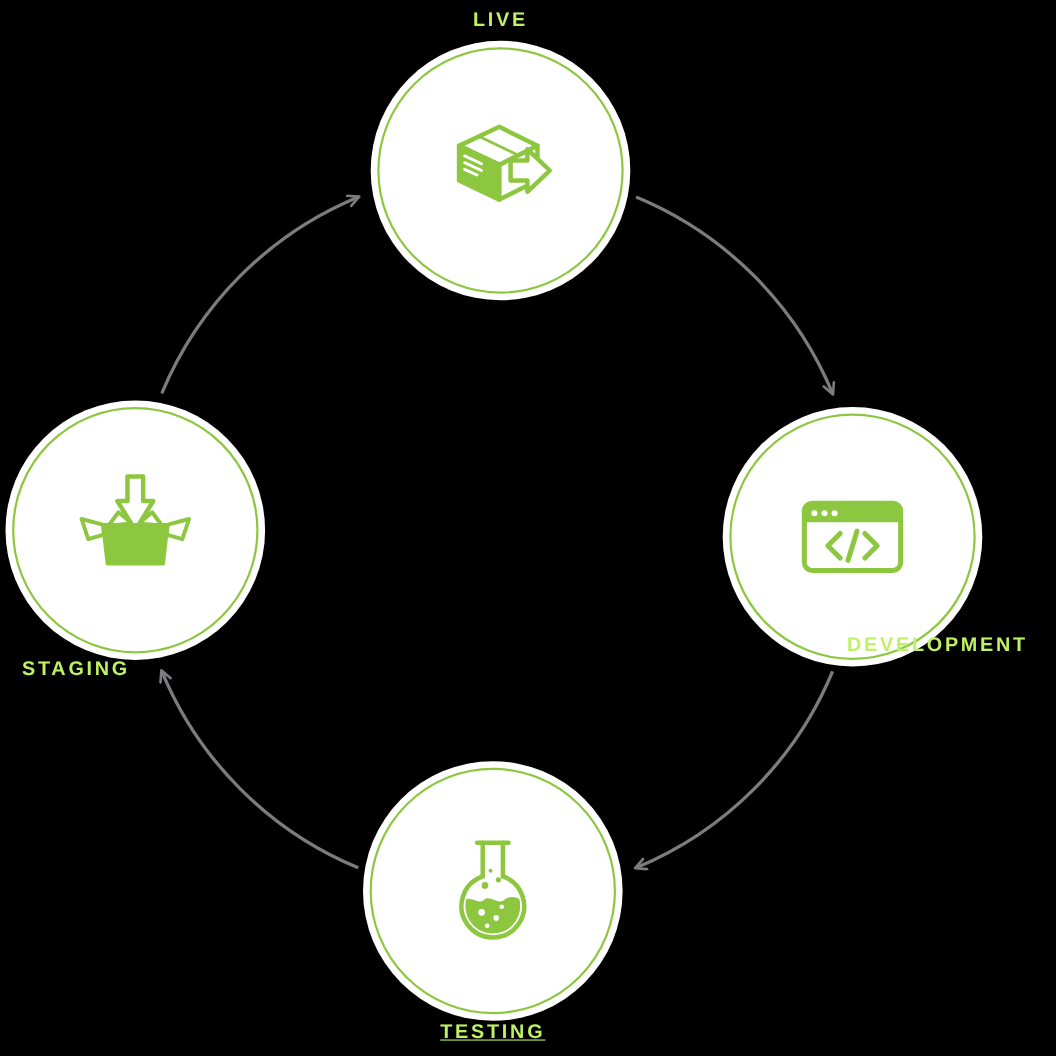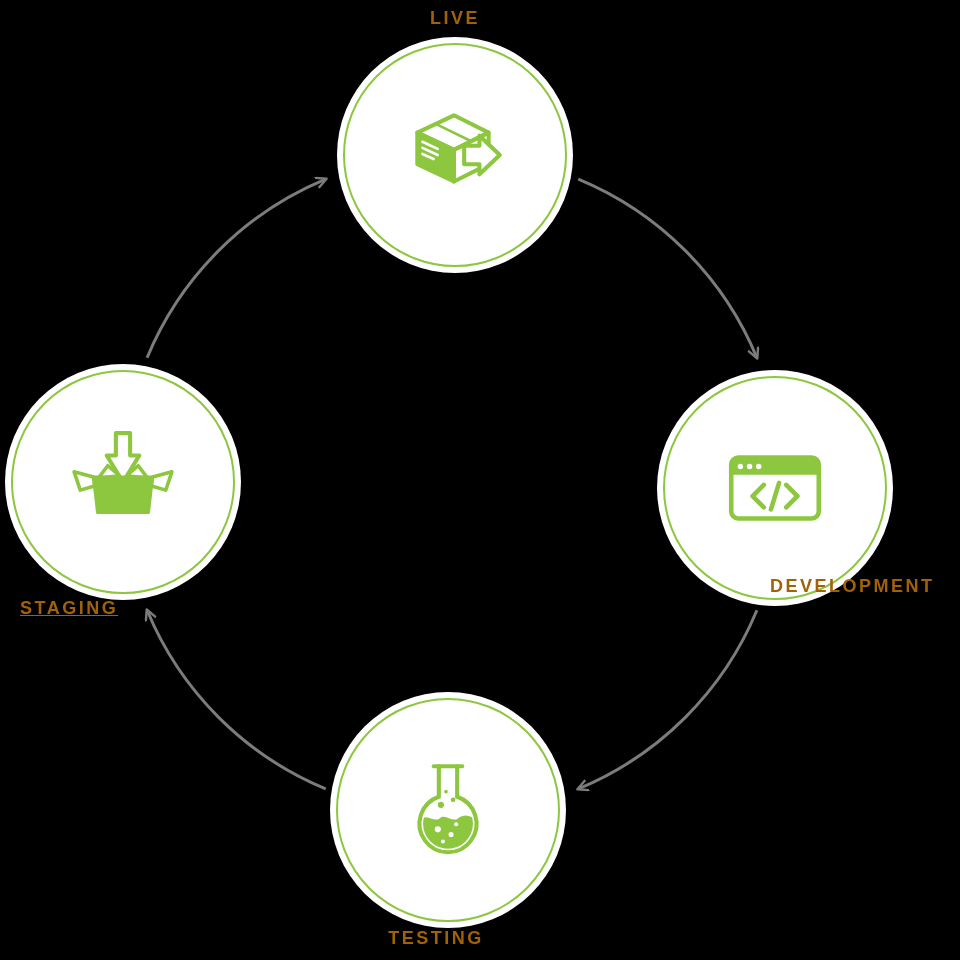--- a/index.html
+++ b/index.html
@@ -39,30 +39,30 @@
     align-items: center;
     justify-content: center;
   }
   .node--live        { left: 343px; top: 43px;  }
   .node--development { left: 663px; top: 376px; }
   .node--testing     { left: 336px; top: 698px; }
   .node--staging     { left: 11px;  top: 370px; }
 
   .node-label {
     position: absolute;
-    color: #a16207;
+    color: #bef264;
     font-size: 18px;
     font-weight: 700;
     letter-spacing: 2.5px;
     white-space: nowrap;
   }
   .label--live    { left: 455px; top: 8px;   transform: translateX(-50%); }
   .label--development { left: 770px; top: 576px; }
-  .label--testing { left: 436px; top: 928px; transform: translateX(-50%); }
-  .label--staging { left: 20px;  top: 598px; text-decoration: underline; }
+  .label--testing { left: 448px; top: 928px; transform: translateX(-50%); text-decoration: underline; }
+  .label--staging { left: 20px;  top: 598px; }
 </style>
 </head>
 <body>
 
 <div class="stage">
 
   <svg class="arrows-layer" viewBox="0 0 960 960">
     <defs>
       <marker id="arrowhead" markerWidth="14" markerHeight="14" refX="10" refY="6" orient="auto" markerUnits="userSpaceOnUse">
         <path d="M1,1 L11,6 L1,11" fill="none" stroke="#7B7C7E" stroke-width="2.4" stroke-linecap="round" stroke-linejoin="round"></path>

